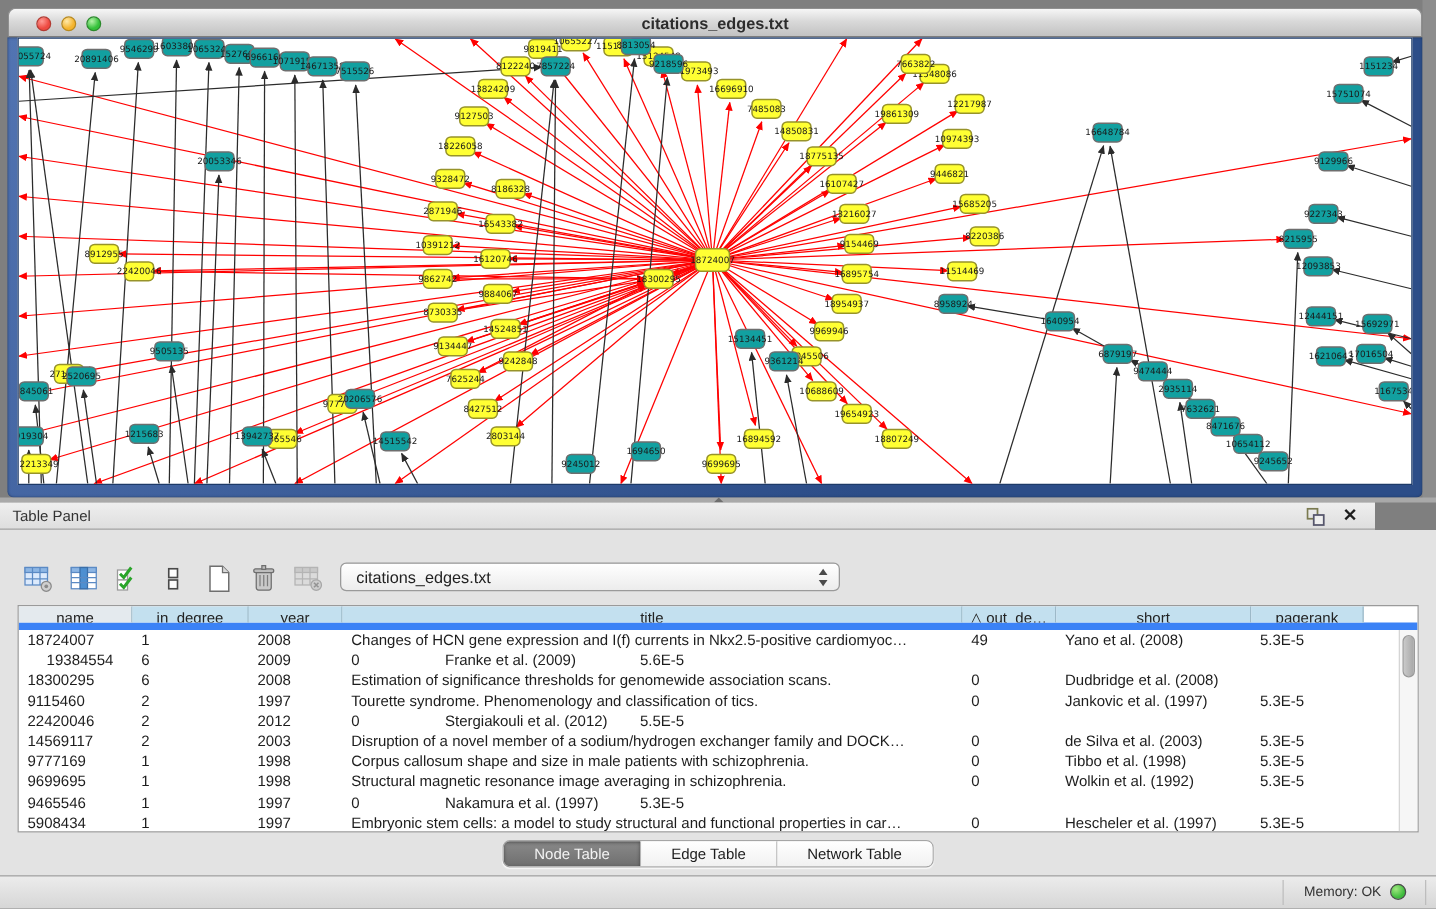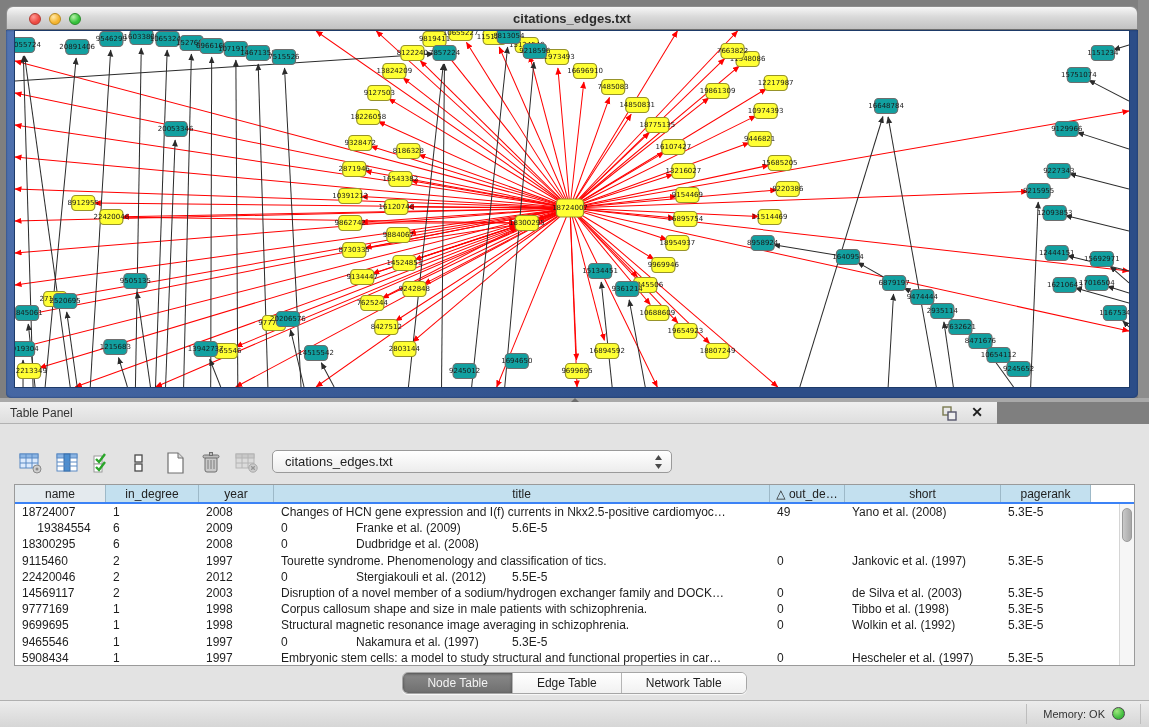--- a/index.html
+++ b/index.html
@@ -25,38 +25,38 @@
     background:#ffffff; border:1px solid #1d3a68; overflow:hidden; }
   .net-canvas svg { display:block; width:100%; height:100%; }
   .app-strip-right { position:absolute; right:0; top:0; width:11px; height:399px; background:#8d8d8d; }
 
   
   .splitter { position:absolute; left:0; top:398px; width:1149px; height:4px; background:#a9a9a9; }
   .splitter-grip { position:absolute; left:571px; top:0; width:0; height:0;
     border-left:4px solid transparent; border-right:4px solid transparent; border-bottom:4px solid #6e6e6e; }
 
   
-  .panel-header { position:absolute; left:0; top:402px; width:997px; height:22px;
+  .panel-header { position:absolute; left:0; top:402px; width:1100px; height:22px;
     background:linear-gradient(#efefef,#dedede); border-bottom:1px solid #b2b2b2; }
   .panel-title { position:absolute; left:10px; top:4px; font-size:12px; color:#333; }
   .panel-float { position:absolute; right:40px; top:4px; width:15px; height:15px; }
   .panel-close { position:absolute; right:14px; top:2px; font-size:14px; font-weight:bold; color:#1d1d1d; cursor:default; }
   .panel-body { position:absolute; left:0; top:424px; width:1149px; height:276px; background:#e3e3e3; }
 
   .toolbar { position:absolute; left:18px; top:24px; height:30px; display:flex; align-items:center; gap:10px; }
   .tb-icon { width:26px; height:24px; display:flex; align-items:center; justify-content:center; }
   .fx { font-size:13px; color:#222; font-style:italic; font-weight:bold; letter-spacing:-1px; }
   .combo { position:absolute; left:272px; top:26px; width:400px; height:23px;
     background:linear-gradient(#ffffff,#ececec); border:1px solid #9a9a9a; border-radius:5px;
     font-size:13px; color:#222; line-height:21px; padding-left:12px; }
   .combo-arrows { position:absolute; right:8px; top:3px; }
 
   .data-table { position:absolute; left:14px; top:60px; width:1121px; height:182px;
     background:#ffffff; border:1px solid #9a9a9a; overflow:hidden; }
-  .thead { display:flex; height:19px; border-bottom:2px solid #3b82f6; }
+  .thead { display:flex; height:19px; border-bottom:6px solid #3b82f6; }
   .th { font-size:12px; color:#222; text-align:center; line-height:18px;
     background:#c3e0ef; border-right:1px solid #9db9c8; overflow:hidden; white-space:nowrap; }
   .th.first { background:#e4eaee; }
   .tbody .tr { display:flex; height:16.2px; }
   .td { font-size:12px; color:#1d1d1d; padding-left:7px; line-height:16px;
     white-space:nowrap; overflow:hidden; text-overflow:clip; }
   .vscroll { position:absolute; right:0; top:19px; bottom:0; width:15px;
     background:#f6f6f6; border-left:1px solid #d5d5d5; }
   .vthumb { position:absolute; left:2px; top:4px; width:10px; height:34px;
     background:linear-gradient(90deg,#c9c9c9,#a8a8a8); border-radius:5px; border:1px solid #9a9a9a; }
@@ -774,20 +774,21 @@
           <div class="td" style="width: 93px;">6</div>
           <div class="td" style="width: 75px;">2009</div>
           <div class="td" style="width: 75px;">0</div>
           <div class="td" style="width: 156px;">Franke et al. (2009)</div>
           <div class="td" style="width: 90px;">5.6E-5</div>
         </div>
         <div class="tr">
           <div class="td" style="width: 91px;">18300295</div>
           <div class="td" style="width: 93px;">6</div>
           <div class="td" style="width: 75px;">2008</div>
+          <div class="td" style="width: 496px;">Estimation of significance thresholds for genomewide association scans.</div>
           <div class="td" style="width: 75px;">0</div>
           <div class="td" style="width: 156px;">Dudbridge et al. (2008)</div>
           <div class="td" style="width: 90px; margin-top: 38px;">5.9E-5</div>
         </div>
         <div class="tr">
           <div class="td" style="width: 91px;">9115460</div>
           <div class="td" style="width: 93px;">2</div>
           <div class="td" style="width: 75px;">1997</div>
           <div class="td" style="width: 496px;">Tourette syndrome. Phenomenology and classification of tics.</div>
           <div class="td" style="width: 75px;">0</div>

